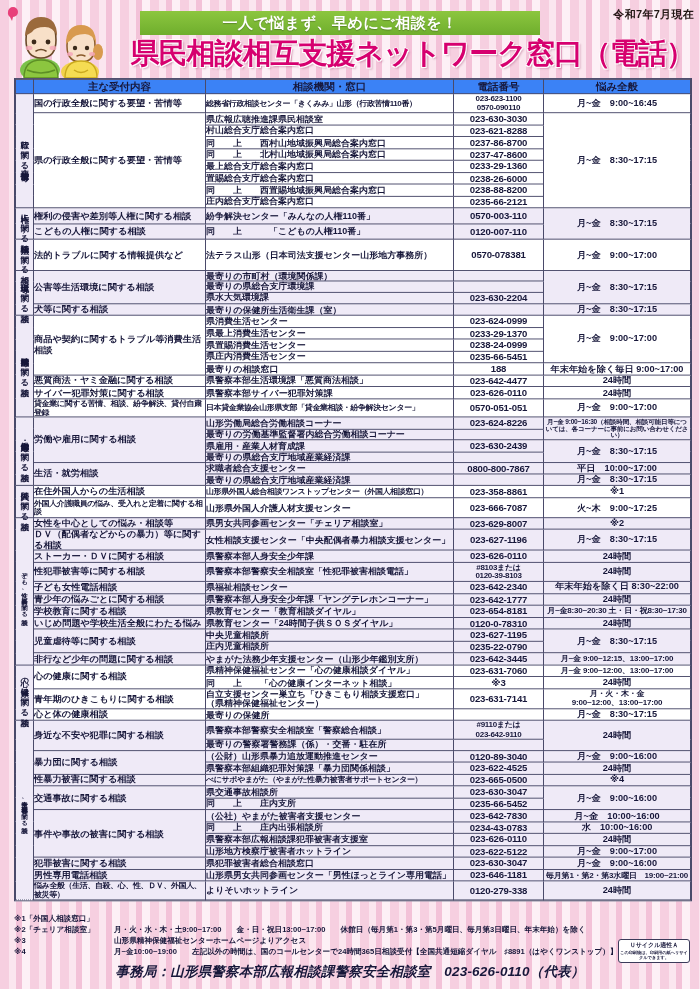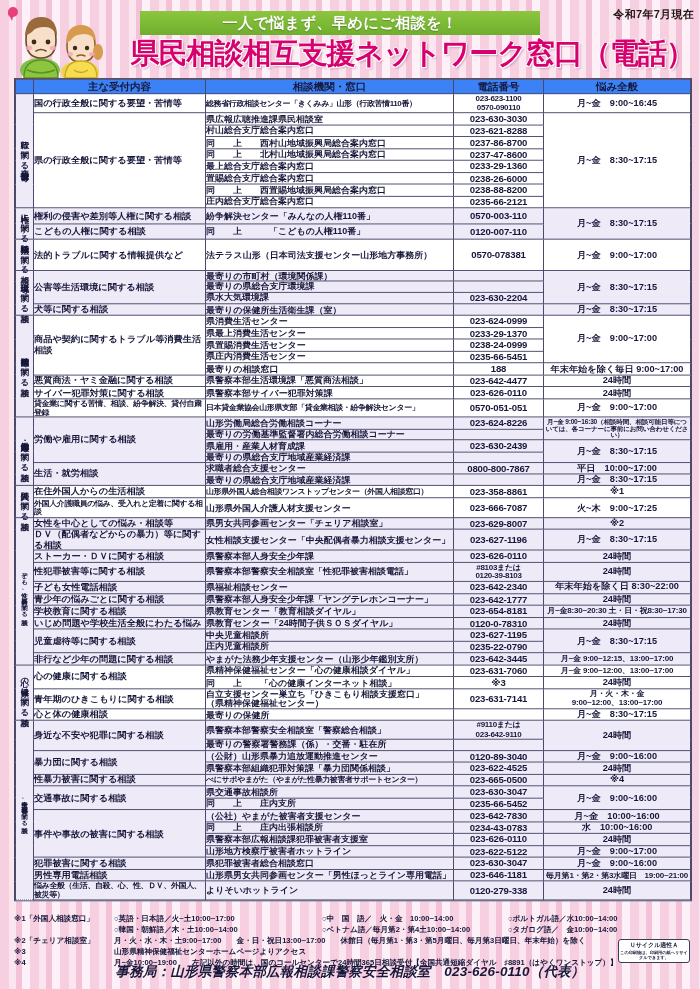--- a/index.html
+++ b/index.html
@@ -571,27 +571,20 @@
           <td class="time" rowspan="1">24時間</td>
         </tr>
       </tbody>
   </table>
 </div>
 
 <div class="notes">
   <div id="notes-host">
       <div class="note-row">
         <div class="note-key">※1「外国人相談窓口」</div>
-        <div class="note-body">
-          <div class="note-cols">
-            <div class="c1">○英語・日本語／火~土10:00~17:00<br>○韓国・朝鮮語／木・土10:00~14:00</div>
-            <div class="c2">○中　国　語／　火・金　10:00~14:00<br>○ベトナム語／毎月第2・第4土10:00~14:00</div>
-            <div class="c3">○ポルトガル語／水10:00~14:00<br>○タガログ語／　金10:00~14:00</div>
-          </div>
-        </div>
       </div>
       <div class="note-row">
         <div class="note-key">※2「チェリア相談室」</div>
         <div class="note-body">月・火・水・木・土9:00~17:00　　金・日・祝日13:00~17:00　　休館日（毎月第1・第3・第5月曜日、毎月第3日曜日、年末年始）を除く</div>
       </div>
       <div class="note-row">
         <div class="note-key">※3</div>
         <div class="note-body">山形県精神保健福祉センターホームページよりアクセス</div>
       </div>
       <div class="note-row">

